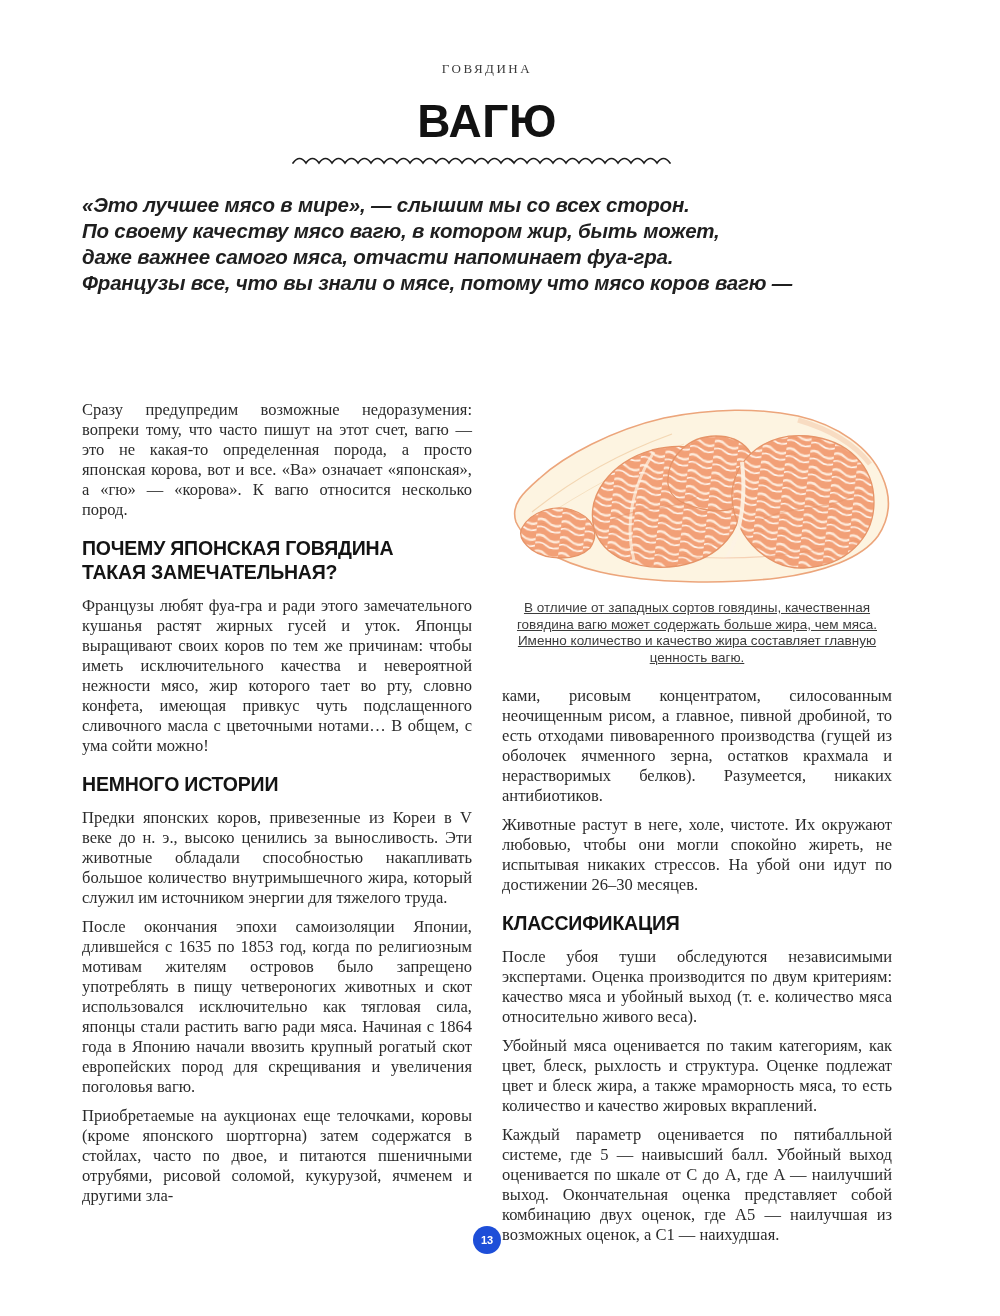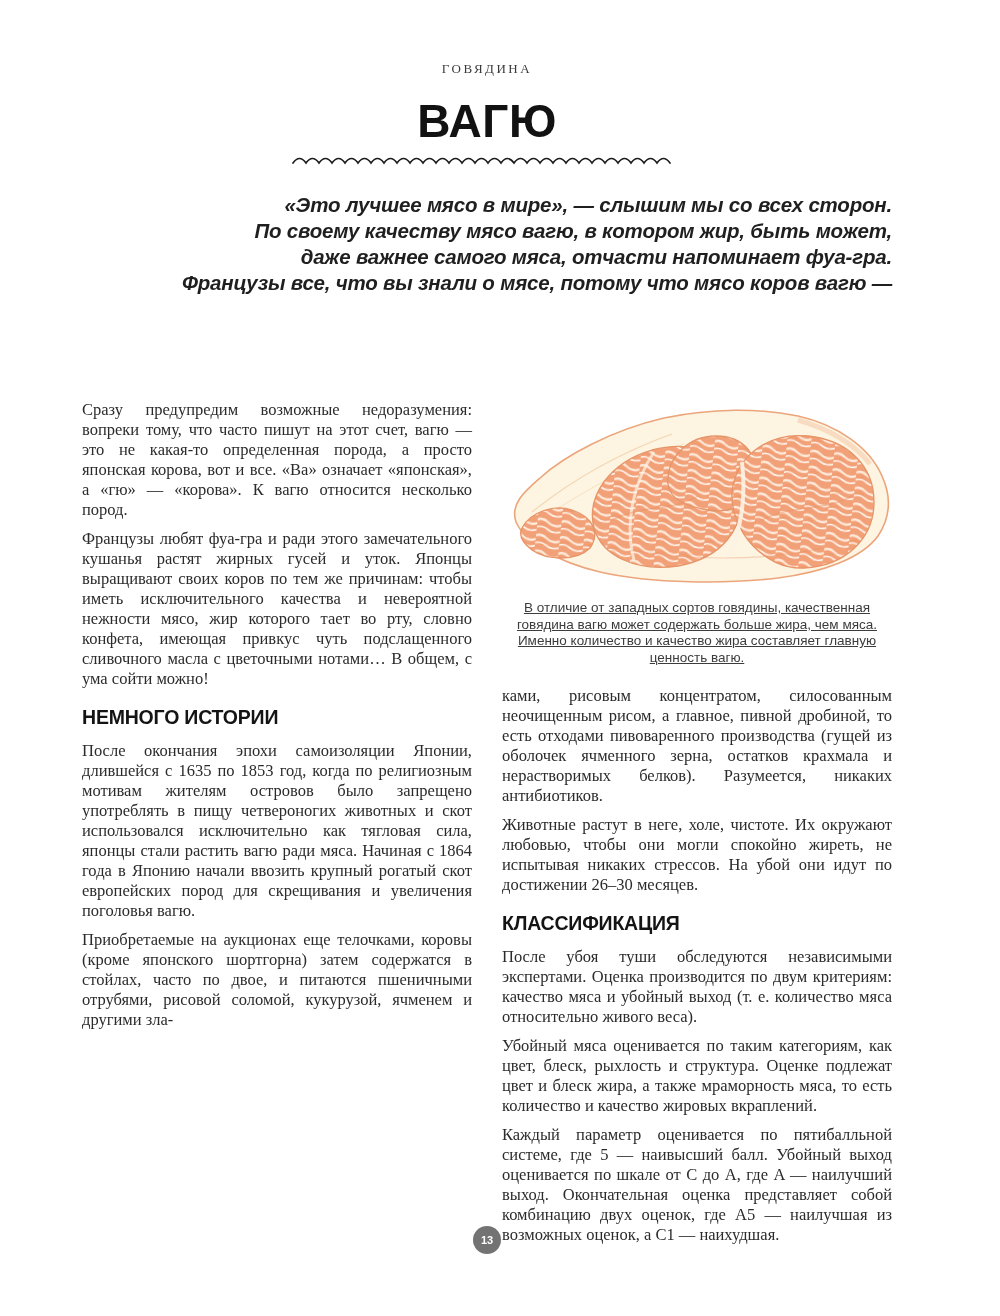--- a/index.html
+++ b/index.html
@@ -14,21 +14,21 @@
     font-size:13px; letter-spacing:2.5px; color:#3a3a3a;
   }
   .title {
     position:absolute; top:93px; left:0; width:100%; text-align:center;
     font-family:"Liberation Sans", sans-serif; font-weight:800; font-size:46px;
     line-height:56px; letter-spacing:0.5px; color:#121212;
   }
   .wave { position:absolute; top:155px; left:210px; width:390px; height:12px; }
 
   .intro {
-    position:absolute; top:192px; left:0; width:100%; text-align:right;
+    position:absolute; top:192px; left:0; width:100%; text-align:left;
     font-family:"Liberation Sans", sans-serif; font-style:italic; font-weight:700;
     font-size:20.5px; line-height:26px; letter-spacing:-0.2px; color:#1f1f1f;
   }
   .intro div { white-space:nowrap; }
 
   .columns { position:absolute; top:400px; left:0; width:810px; }
   .col-left  { position:absolute; left:0px;   top:0; width:390px; }
   .col-right { position:absolute; left:420px; top:0; width:390px; }
 
   p.body {
@@ -45,21 +45,21 @@
   h2.two-line { max-width:320px; }
 
   figure.meat { margin:0; width:390px; }
   .fig-caption {
     text-align:center; font-family:"Liberation Sans", sans-serif;
     font-size:13.5px; line-height:16.5px; color:#3c3c3c; margin:10px 14px 20px 14px;text-decoration:underline;
   }
 
   .badge {
     position:absolute; top:1226px; left:391px; width:28px; height:28px;
-    border-radius:50%; background:#737373; color:#ffffff;
+    border-radius:50%; background:#1d4ed8; color:#ffffff;
     font-family:"Liberation Sans", sans-serif; font-weight:700; font-size:11px;
     display:flex; align-items:center; justify-content:center;
   }
 </style>
 </head>
 <body>
 
 <div class="page">
   <div class="content">
 
@@ -74,22 +74,24 @@
       <div>«Это лучшее мясо в мире», — слышим мы со всех сторон.</div>
       <div>По своему качеству мясо вагю, в котором жир, быть может,</div>
       <div>даже важнее самого мяса, отчасти напоминает фуа-гра.</div>
       <div>Французы все, что вы знали о мясе, потому что мясо коров вагю —</div>
     </div>
 
     <div class="columns">
 
       <div class="col-left">
         <p class="body first-para">Сразу предупредим возможные недоразумения: вопреки тому, что часто пишут на этот счет, вагю — это не какая-то определенная порода, а просто японская корова, вот и все. «Ва» означает «японская», а «гю» — «корова». К вагю относится несколько пород.</p>
+        <h2 class="section two-line">ПОЧЕМУ ЯПОНСКАЯ ГОВЯДИНА ТАКАЯ ЗАМЕЧАТЕЛЬНАЯ?</h2>
         <p class="body">Французы любят фуа-гра и ради этого замечательного кушанья растят жирных гусей и уток. Японцы выращивают своих коров по тем же причинам: чтобы иметь исключительного качества и невероятной нежности мясо, жир которого тает во рту, словно конфета, имеющая привкус чуть подслащенного сливочного масла с цветочными нотами… В общем, с ума сойти можно!</p>
         <h2 class="section">НЕМНОГО ИСТОРИИ</h2>
+        <p class="body">Предки японских коров, привезенные из Кореи в V веке до н. э., высоко ценились за выносливость. Эти животные обладали способностью накапливать большое количество внутримышечного жира, который служил им источником энергии для тяжелого труда.</p>
         <p class="body">После окончания эпохи самоизоляции Японии, длившейся с 1635 по 1853 год, когда по религиозным мотивам жителям островов было запрещено употреблять в пищу четвероногих животных и скот использовался исключительно как тягловая сила, японцы стали растить вагю ради мяса. Начиная с 1864 года в Японию начали ввозить крупный рогатый скот европейских пород для скрещивания и увеличения поголовья вагю.</p>
         <p class="body">Приобретаемые на аукционах еще телочками, коровы (кроме японского шортгорна) затем содержатся в стойлах, часто по двое, и питаются пшеничными отрубями, рисовой соломой, кукурузой, ячменем и другими зла-</p>
       </div>
 
       <div class="col-right">
         <figure class="meat">
           <svg width="390" height="186" viewBox="0 0 390 186" xmlns="http://www.w3.org/2000/svg">
             <defs>
               <pattern id="marble" width="24" height="16" patternUnits="userSpaceOnUse" patternTransform="rotate(6)">
                 <rect width="24" height="16" fill="#f2a077"></rect>

